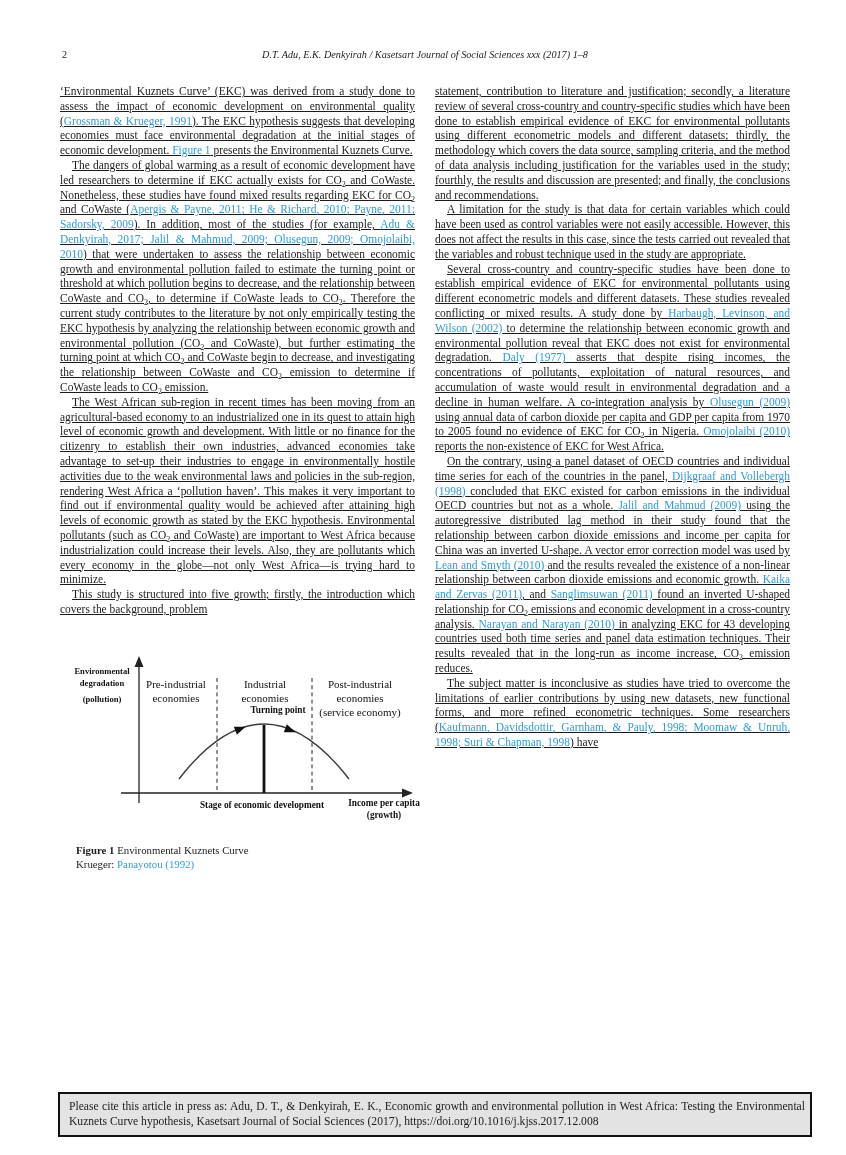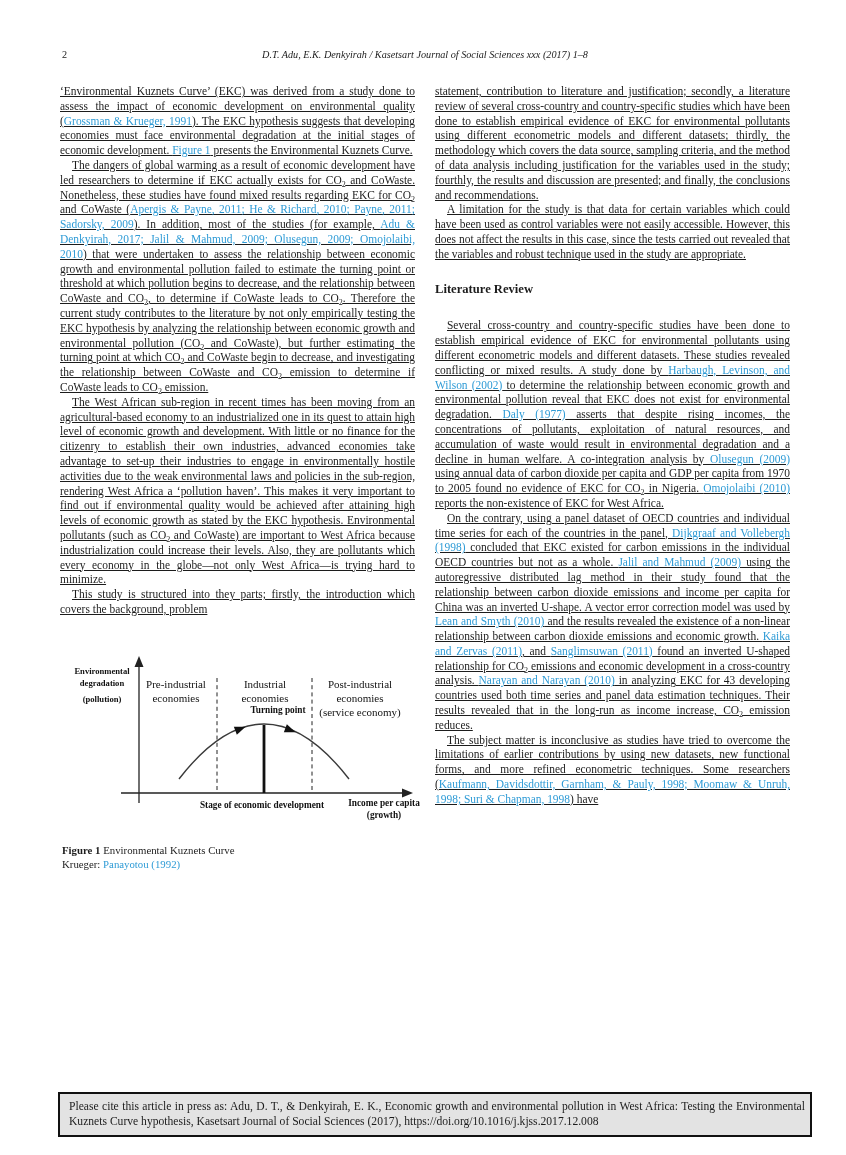--- a/index.html
+++ b/index.html
@@ -17,21 +17,21 @@
   .runhead{position:absolute;left:0;right:0;top:0;text-align:center;font-style:italic;}
   .columns{position:absolute;left:60px;top:84px;width:730px;display:flex;gap:20px;}
   .col{width:355px;font-size:11.45px;line-height:14.8px;text-align:justify;}
   .para{margin:0;text-decoration:underline;}
   .para.indent{text-indent:12px;}
   .link{color:var(--link);cursor:pointer;}
   sub{font-size:8px;line-height:0;}
   h2.section-heading{font-size:12.6px;margin:20px 0 22px 0;text-align:left;}
   figure.ekc{margin:34px 0 0 -6px;padding:0;width:372px;}
   figure.ekc svg{display:block;}
-  .figcap{margin-top:10px;margin-left:8px;font-size:10.8px;line-height:14px;text-align:left;}
+  .figcap{margin-top:10px;margin-left:22px;font-size:10.8px;line-height:14px;text-align:left;}
   .figcap .cap-label{font-weight:bold;}
   .citebox{position:absolute;left:58px;top:1092px;width:754px;box-sizing:border-box;
            border:2px solid #111;background:var(--citebg);padding:5px 5px 6px 9px;
            font-size:11.6px;line-height:15.2px;text-align:justify;}
   svg text{font-family:"Liberation Serif",serif;fill:#111;}
   svg .blab{font-weight:bold;}
 </style>
 </head>
 <body>
 
@@ -42,21 +42,21 @@
     <span class="pagenum">2</span>
     <span class="runhead">D.T. Adu, E.K. Denkyirah / Kasetsart Journal of Social Sciences xxx (2017) 1–8</span>
   </div>
 
   <div class="columns">
     <div class="col" id="col-left">
       <div id="left-paras">
           <p class="para">‘Environmental Kuznets Curve’ (EKC) was derived from a study done to assess the impact of economic development on environmental quality (<span class="link">Grossman &amp; Krueger, 1991</span>). The EKC hypothesis suggests that developing economies must face environmental degradation at the initial stages of economic development. <span class="link">Figure 1</span> presents the Environmental Kuznets Curve.</p>
           <p class="para indent">The dangers of global warming as a result of economic development have led researchers to determine if EKC actually exists for CO<sub>2</sub> and CoWaste. Nonetheless, these studies have found mixed results regarding EKC for CO<sub>2</sub> and CoWaste (<span class="link">Apergis &amp; Payne, 2011; He &amp; Richard, 2010; Payne, 2011; Sadorsky, 2009</span>). In addition, most of the studies (for example, <span class="link">Adu &amp; Denkyirah, 2017; Jalil &amp; Mahmud, 2009; Olusegun, 2009; Omojolaibi, 2010</span>) that were undertaken to assess the relationship between economic growth and environmental pollution failed to estimate the turning point or threshold at which pollution begins to decrease, and the relationship between CoWaste and CO<sub>2</sub>, to determine if CoWaste leads to CO<sub>2</sub>. Therefore the current study contributes to the literature by not only empirically testing the EKC hypothesis by analyzing the relationship between economic growth and environmental pollution (CO<sub>2</sub> and CoWaste), but further estimating the turning point at which CO<sub>2</sub> and CoWaste begin to decrease, and investigating the relationship between CoWaste and CO<sub>2</sub> emission to determine if CoWaste leads to CO<sub>2</sub> emission.</p>
           <p class="para indent">The West African sub-region in recent times has been moving from an agricultural-based economy to an industrialized one in its quest to attain high level of economic growth and development. With little or no finance for the citizenry to establish their own industries, advanced economies take advantage to set-up their industries to engage in environmentally hostile activities due to the weak environmental laws and policies in the sub-region, rendering West Africa a ‘pollution haven’. This makes it very important to find out if environmental quality would be achieved after attaining high levels of economic growth as stated by the EKC hypothesis. Environmental pollutants (such as CO<sub>2</sub> and CoWaste) are important to West Africa because industrialization could increase their levels. Also, they are pollutants which every economy in the globe—not only West Africa—is trying hard to minimize.</p>
-          <p class="para indent">This study is structured into they parts; firstly, the introduction which covers the background, problem</p>
+          <p class="para indent">This study is structured into five growth; firstly, the introduction which covers the background, problem</p>
         </div>
 
       <figure class="ekc">
         <svg width="372" height="182" viewBox="0 0 372 182">
 
           <line x1="85" y1="14" x2="85" y2="152" stroke="#222" stroke-width="1.3"></line>
           <polygon points="85,5 80.5,16 89.5,16" fill="#222"></polygon>
 
           <line x1="67" y1="142" x2="350" y2="142" stroke="#222" stroke-width="1.3"></line>
           <polygon points="359,142 348,137.5 348,146.5" fill="#222"></polygon>
@@ -97,21 +97,20 @@
             <span>Krueger:</span>
             <span class="link">Panayotou (1992)</span>
           </div>
         </figcaption>
       </figure>
     </div>
 
     <div class="col" id="col-right">
         <p class="para">statement, contribution to literature and justification; secondly, a literature review of several cross-country and country-specific studies which have been done to establish empirical evidence of EKC for environmental pollutants using different econometric models and different datasets; thirdly, the methodology which covers the data source, sampling criteria, and the method of data analysis including justification for the variables used in the study; fourthly, the results and discussion are presented; and finally, the conclusions and recommendations.</p>
         <p class="para indent">A limitation for the study is that data for certain variables which could have been used as control variables were not easily accessible. However, this does not affect the results in this case, since the tests carried out revealed that the variables and robust technique used in the study are appropriate.</p>
-        <h2 class="section-heading">Literature Review</h2>
         <p class="para indent">Several cross-country and country-specific studies have been done to establish empirical evidence of EKC for environmental pollutants using different econometric models and different datasets. These studies revealed conflicting or mixed results. A study done by <span class="link">Harbaugh, Levinson, and Wilson (2002)</span> to determine the relationship between economic growth and environmental pollution reveal that EKC does not exist for environmental degradation. <span class="link">Daly (1977)</span> asserts that despite rising incomes, the concentrations of pollutants, exploitation of natural resources, and accumulation of waste would result in environmental degradation and a decline in human welfare. A co-integration analysis by <span class="link">Olusegun (2009)</span> using annual data of carbon dioxide per capita and GDP per capita from 1970 to 2005 found no evidence of EKC for CO<sub>2</sub> in Nigeria. <span class="link">Omojolaibi (2010)</span> reports the non-existence of EKC for West Africa.</p>
         <p class="para indent">On the contrary, using a panel dataset of OECD countries and individual time series for each of the countries in the panel, <span class="link">Dijkgraaf and Vollebergh (1998)</span> concluded that EKC existed for carbon emissions in the individual OECD countries but not as a whole. <span class="link">Jalil and Mahmud (2009)</span> using the autoregressive distributed lag method in their study found that the relationship between carbon dioxide emissions and income per capita for China was an inverted U-shape. A vector error correction model was used by <span class="link">Lean and Smyth (2010)</span> and the results revealed the existence of a non-linear relationship between carbon dioxide emissions and economic growth. <span class="link">Kaika and Zervas (2011)</span>, and <span class="link">Sanglimsuwan (2011)</span> found an inverted U-shaped relationship for CO<sub>2</sub> emissions and economic development in a cross-country analysis. <span class="link">Narayan and Narayan (2010)</span> in analyzing EKC for 43 developing countries used both time series and panel data estimation techniques. Their results revealed that in the long-run as income increase, CO<sub>2</sub> emission reduces.</p>
         <p class="para indent">The subject matter is inconclusive as studies have tried to overcome the limitations of earlier contributions by using new datasets, new functional forms, and more refined econometric techniques. Some researchers (<span class="link">Kaufmann, Davidsdottir, Garnham, &amp; Pauly, 1998; Moomaw &amp; Unruh, 1998; Suri &amp; Chapman, 1998</span>) have</p>
       </div>
   </div>
 
   <div class="citebox">
     <span>Please cite this article in press as: Adu, D. T., &amp; Denkyirah, E. K., Economic growth and environmental pollution in West Africa: Testing the Environmental Kuznets Curve hypothesis, Kasetsart Journal of Social Sciences (2017), https://doi.org/10.1016/j.kjss.2017.12.008</span>
   </div>
 

